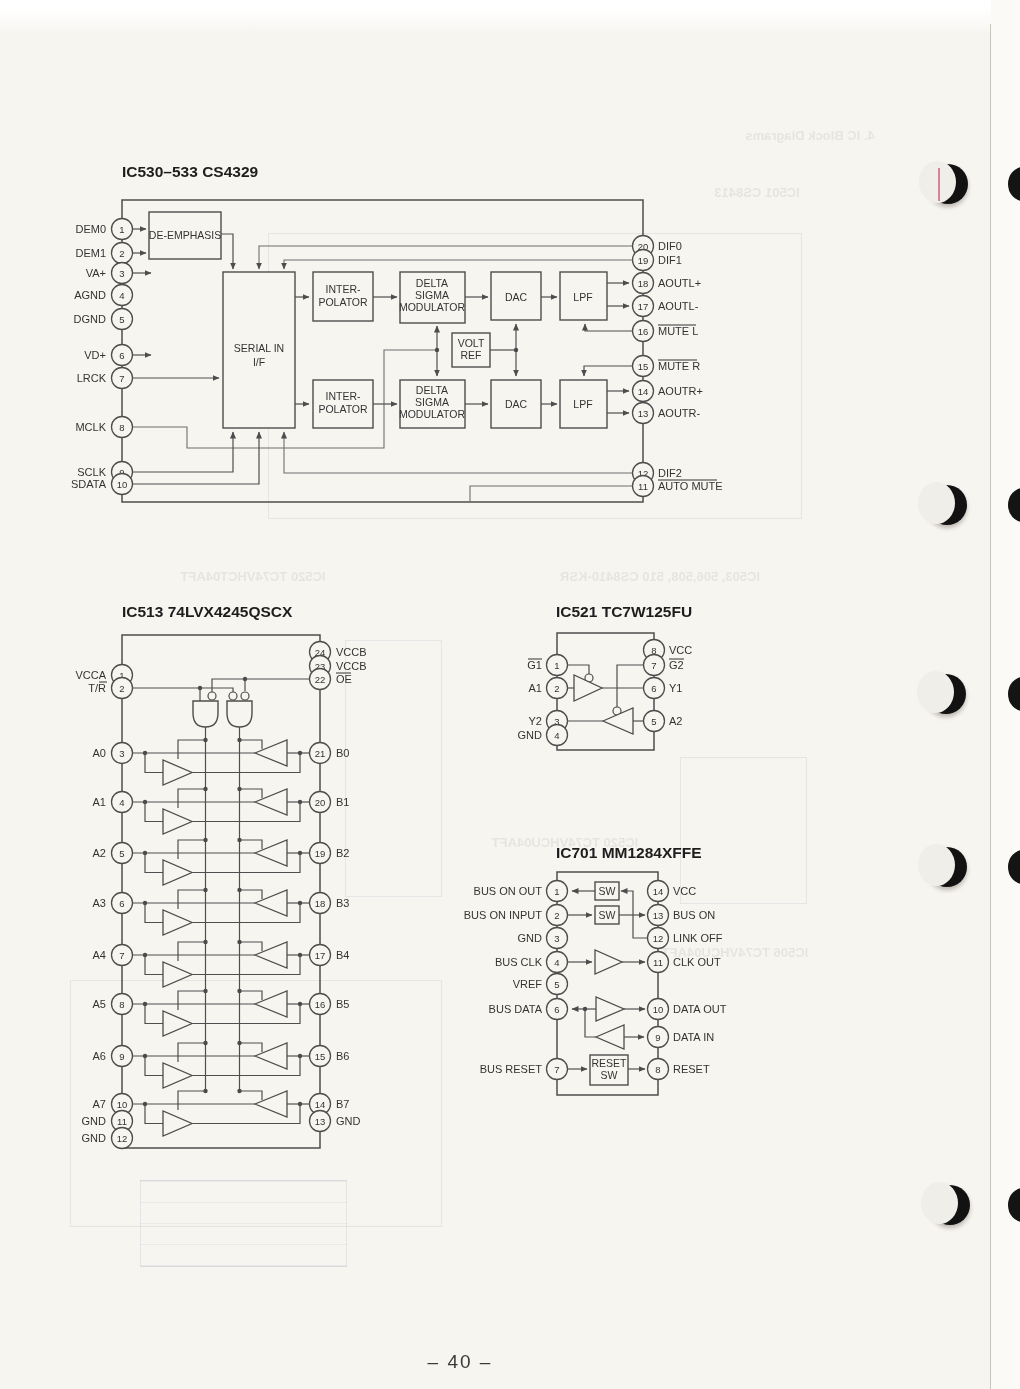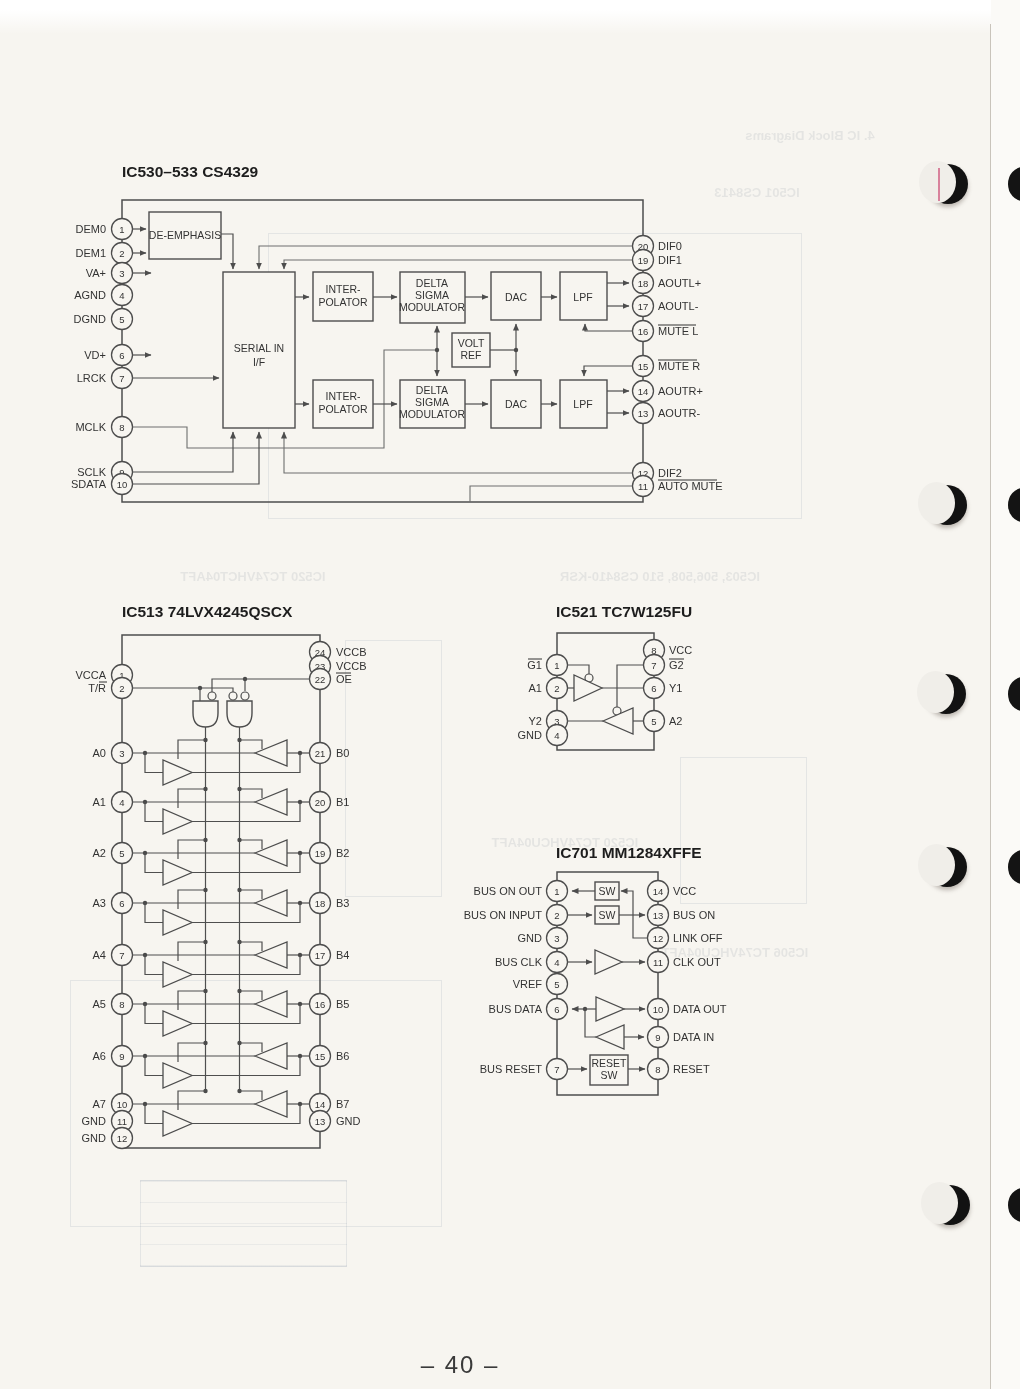--- a/index.html
+++ b/index.html
@@ -15,21 +15,21 @@
     transform:scaleX(-1);filter:blur(0.6px);white-space:nowrap;text-align:center;}
   
   .hole{position:absolute;width:40px;height:40px;}
   .hole .dk{position:absolute;left:0;top:0;width:40px;height:40px;border-radius:50%;
     background:#121212;box-shadow:0 3px 4px rgba(80,70,60,0.35);}
   .hole .lt{position:absolute;left:-9px;top:-3px;width:37px;height:42px;border-radius:50%;
     background:#f0eee9;}
   .edge-hole{position:absolute;width:30px;height:34px;border-radius:50%;background:#141414;}
   .redline{position:absolute;left:938px;top:168px;width:2px;height:33px;background:#c42a5c;opacity:0.55;}
   .pagenum{position:absolute;left:395px;top:1351px;width:130px;text-align:center;
-    font-size:24px;color:#3a3a3a;letter-spacing:2px;}
+    font-size:19px;color:#3a3a3a;letter-spacing:2px;}
   
   svg{position:absolute;left:0;top:0;}
   .ob{fill:none;stroke:#4d4d4d;stroke-width:1.5;}
   .bx{fill:#f7f5f0;stroke:#4d4d4d;stroke-width:1.4;}
   .w{fill:none;stroke:#4f4f4f;stroke-width:1.2;}
   .w2{fill:none;stroke:#6e6e6e;stroke-width:1.1;}
   .tri{fill:#f7f5f0;stroke:#4d4d4d;stroke-width:1.3;}
   .bub{fill:#f7f5f0;stroke:#4d4d4d;stroke-width:1.2;}
   .dot{fill:#4a4a4a;stroke:none;}
   .pinc{fill:#f7f5f0;stroke:#4d4d4d;stroke-width:1.3;}

